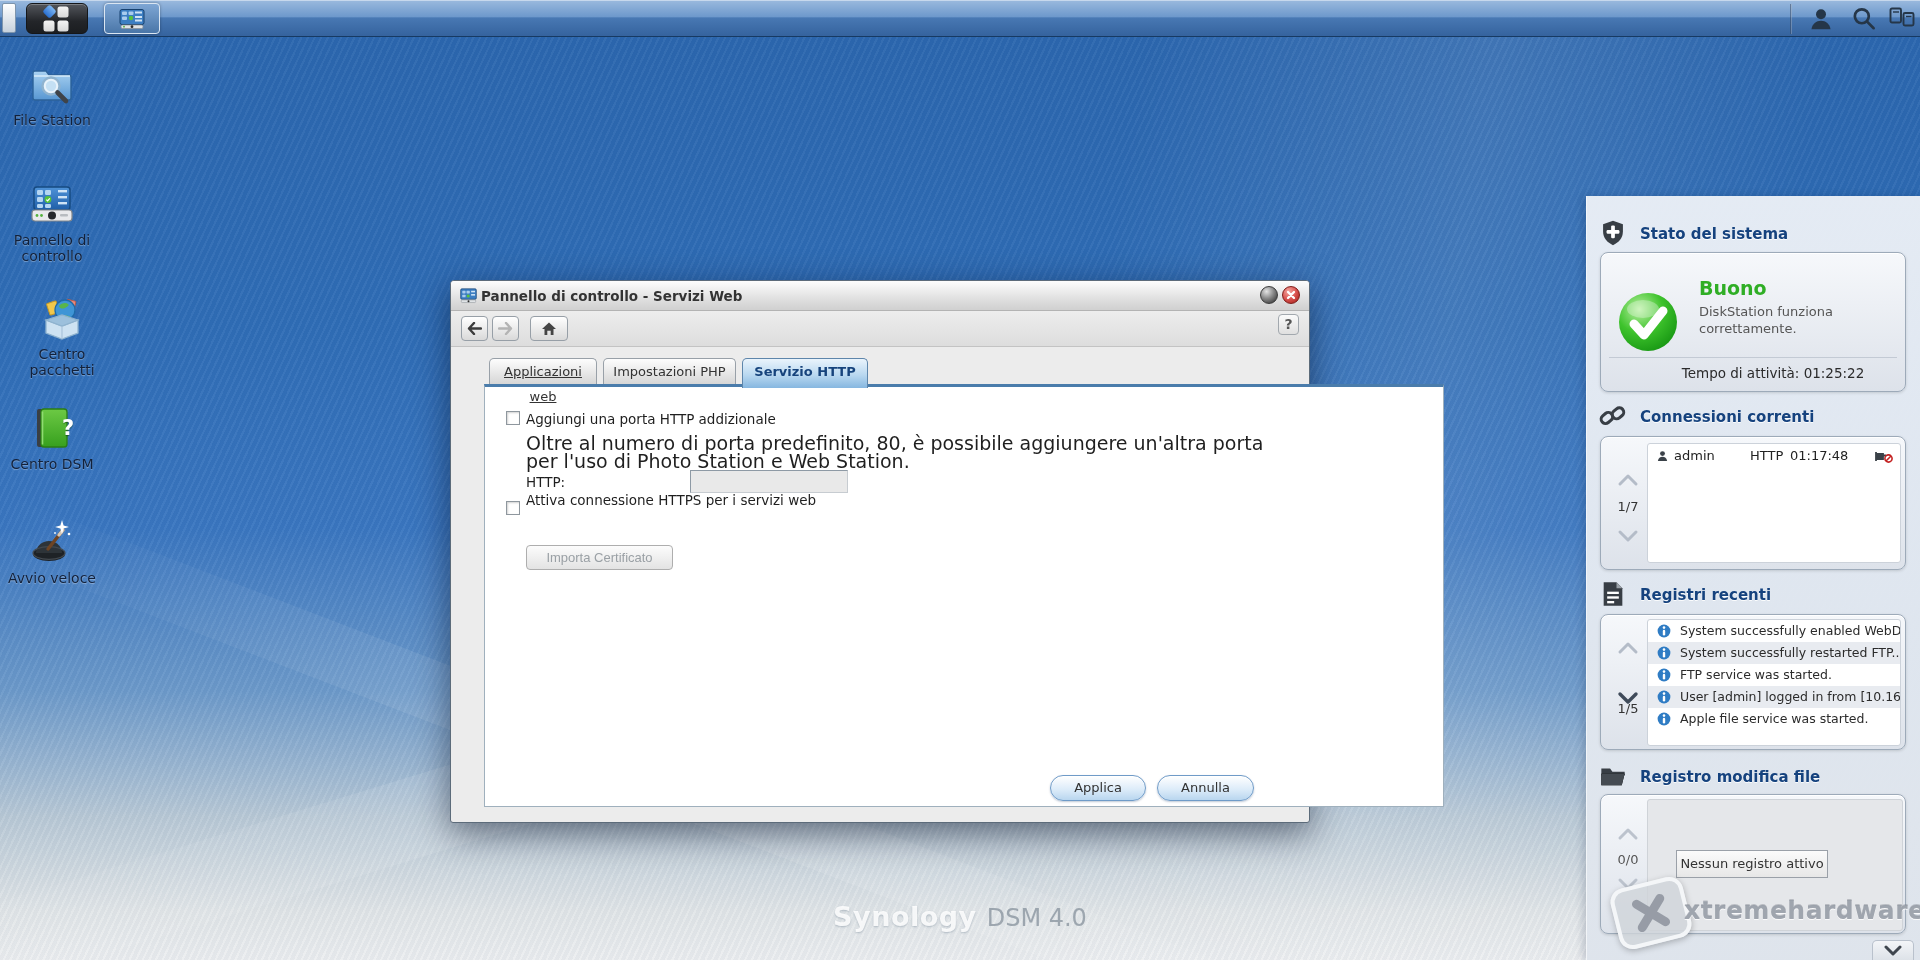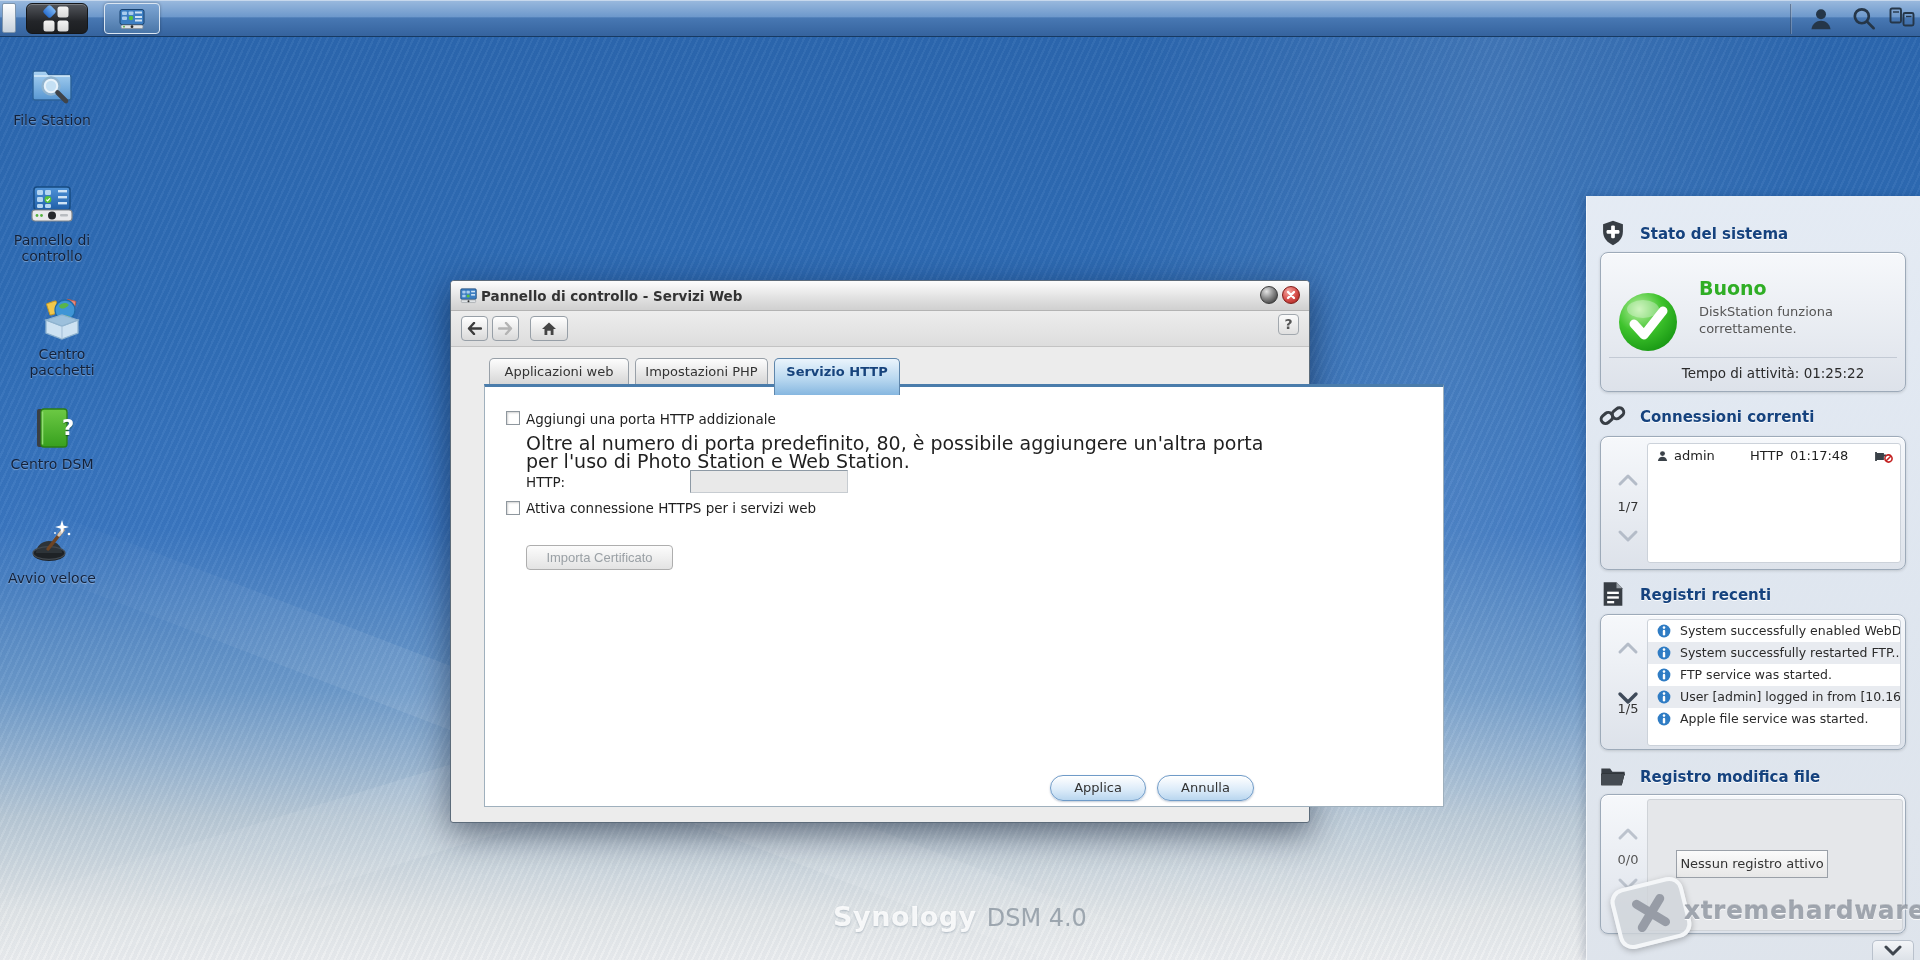--- a/index.html
+++ b/index.html
@@ -67,23 +67,23 @@
   .nav-back { left:10px; } .nav-fwd { left:41px; }
   .nav-home { left:79px; width:38px; }
   .help-btn { position:absolute; right:10px; top:3px; width:21px; height:21px; border-radius:4px;
     background:linear-gradient(180deg,#fbfbfb,#dfdfdf); border:1px solid #a2a8ae; color:#555;
     font-size:14px; font-weight:bold; text-align:center; line-height:19px; }
 
   .tabs { position:absolute; left:38px; top:77px; height:29px; display:flex; gap:6px; z-index:3; }
   .tab { height:26px; line-height:25px; text-align:center; font-size:13px; color:#333;
     border:1px solid #98a0a8; border-bottom:none; border-radius:5px 5px 0 0;
     background:linear-gradient(180deg,#fdfdfd,#d6d6d6); }
-  .tab.active { height:37px; line-height:26px; font-weight:bold; color:#16437c; border-color:#5e86ab;
+  .tab.active { height:30px; line-height:26px; font-weight:bold; color:#16437c; border-color:#5e86ab;
     background:linear-gradient(180deg,#eaf4fc,#b9d8f0 55%,#86b7e0); }
-  .t1 { width:140px; } .t2 { width:133px; } .t3 { width:126px; }
+  .t1 { width:108px;text-decoration:underline; } .t2 { width:133px; } .t3 { width:126px; }
 
   .panel { position:absolute; left:33px; top:103px; width:960px; height:423px; background:#fff;
     border:1px solid #9fb0bd; border-top:3px solid #4a7cab; }
   .cb { position:absolute; width:14px; height:14px; background:#fff; border:1px solid #8f979e;
     box-shadow:inset 1px 1px 2px rgba(0,0,0,.18); }
   .p-label { position:absolute; font-size:13.5px; color:#1f1f1f; }
   .p-desc { position:absolute; font-size:19px; color:#1f1f1f; line-height:18px; width:748px; }
   .port-input { position:absolute; left:205px; top:83px; width:158px; height:23px; background:#e9e9e9;
     border:1px solid; border-color:#8e9aa5 #c7ccd1 #c7ccd1 #8e9aa5; }
   .import-btn { position:absolute; left:41px; top:158px; width:147px; height:25px; border-radius:4px;
@@ -329,21 +329,21 @@
     </div>
 
     <div class="panel">
       <span class="cb" style="left:21px; top:24px;"></span>
       <span class="p-label" style="left:41px; top:24px;">Aggiungi una porta HTTP addizionale</span>
       <div class="p-desc" style="left:41px; top:47px;">Oltre al numero di porta predefinito, 80, è possibile aggiungere un'altra porta per l'uso di Photo Station e Web Station.</div>
       <span class="p-label" style="left:41px; top:87px;">HTTP:</span>
       <input class="port-input" disabled="" value="" style="">
 
       <span class="cb" style="left:21px; top:114px;"></span>
-      <span class="p-label" style="left:41px; top:113px;">Attiva connessione HTTPS per i servizi web</span>
+      <span class="p-label" style="left:41px; top:105px;">Attiva connessione HTTPS per i servizi web</span>
       <button class="import-btn" disabled="">Importa Certificato</button>
 
       <div class="pill-btn apply">Applica</div>
       <div class="pill-btn cancel">Annulla</div>
     </div>
   </div>
 
   <div class="sidebar">
 
     <svg class="sb-hicon" style="top:23px;" viewBox="0 0 24 24">

